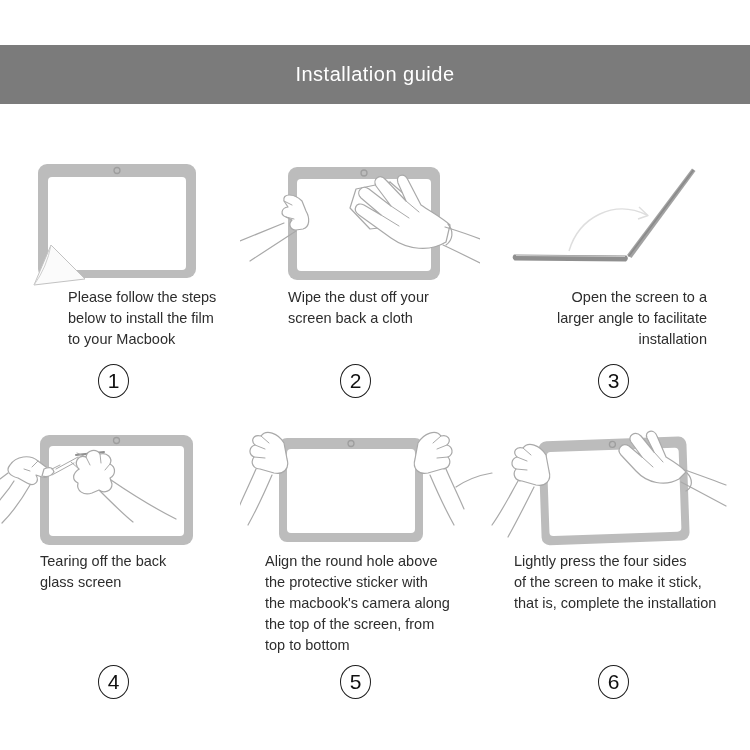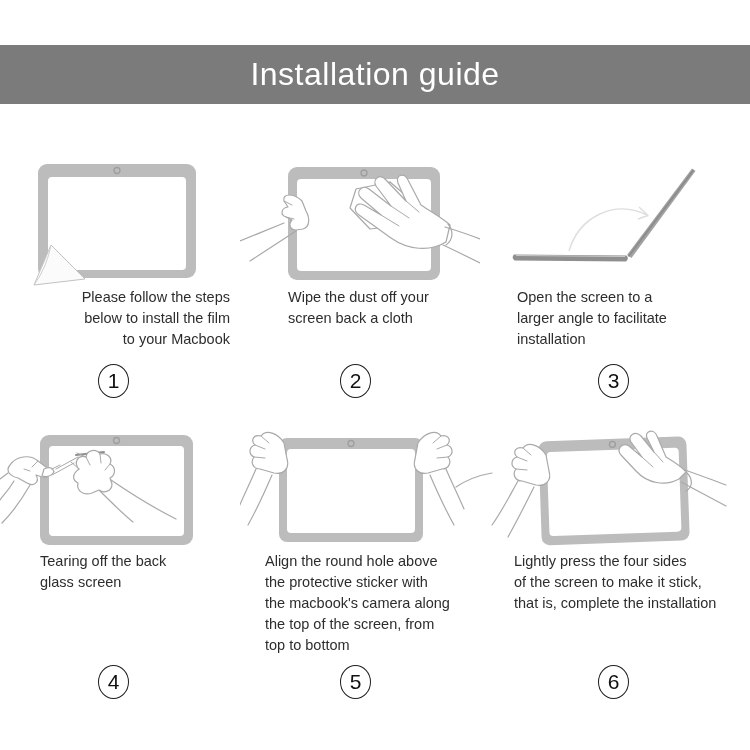--- a/index.html
+++ b/index.html
@@ -10,21 +10,21 @@
     overflow: hidden;
     font-family: "Liberation Sans", "DejaVu Sans", sans-serif;
   }
   .banner {
     position: absolute; left: 0; top: 45px;
     width: 750px; height: 59px;
     background: #7b7b7b;
     display: flex; align-items: center; justify-content: center;
   }
   .banner span {
-    color: #ffffff; font-size: 32px; letter-spacing: 0.5px;
+    color: #ffffff; font-size: 20px; letter-spacing: 0.5px;
   }
   figure.illus { position: absolute; margin: 0; }
   .caption {
     position: absolute; margin: 0;
     font-size: 14.5px; line-height: 21px;
     color: #2d2d2d; white-space: pre-line;
   }
   .badge {
     position: absolute;
     width: 29px; height: 32px;
@@ -34,23 +34,23 @@
   }
   .badge span { font-size: 21px; color: #111; }
   
   .i1 { left: 20px;  top: 155px; }
   .i2 { left: 240px; top: 155px; }
   .i3 { left: 490px; top: 155px; }
   .i4 { left: 0px;   top: 425px; }
   .i5 { left: 240px; top: 425px; }
   .i6 { left: 490px; top: 425px; }
   
-  .c1 { left: 50px;  top: 287px; width: 180px; text-align: right; }
+  .c1 { left: 68px;  top: 287px; width: 180px; }
   .c2 { left: 288px; top: 287px; width: 180px; }
-  .c3 { left: 517px; top: 287px; width: 190px; }
+  .c3 { left: 517px; top: 287px; width: 190px; text-align: right; }
   .c4 { left: 40px;  top: 551px; width: 175px; }
   .c5 { left: 265px; top: 551px; width: 215px; }
   .c6 { left: 514px; top: 551px; width: 242px; }
   
   .b1 { left: 98px;  top: 364px; }
   .b2 { left: 340px; top: 364px; }
   .b3 { left: 598px; top: 364px; }
   .b4 { left: 98px;  top: 665px; }
   .b5 { left: 340px; top: 665px; }
   .b6 { left: 598px; top: 665px; }

